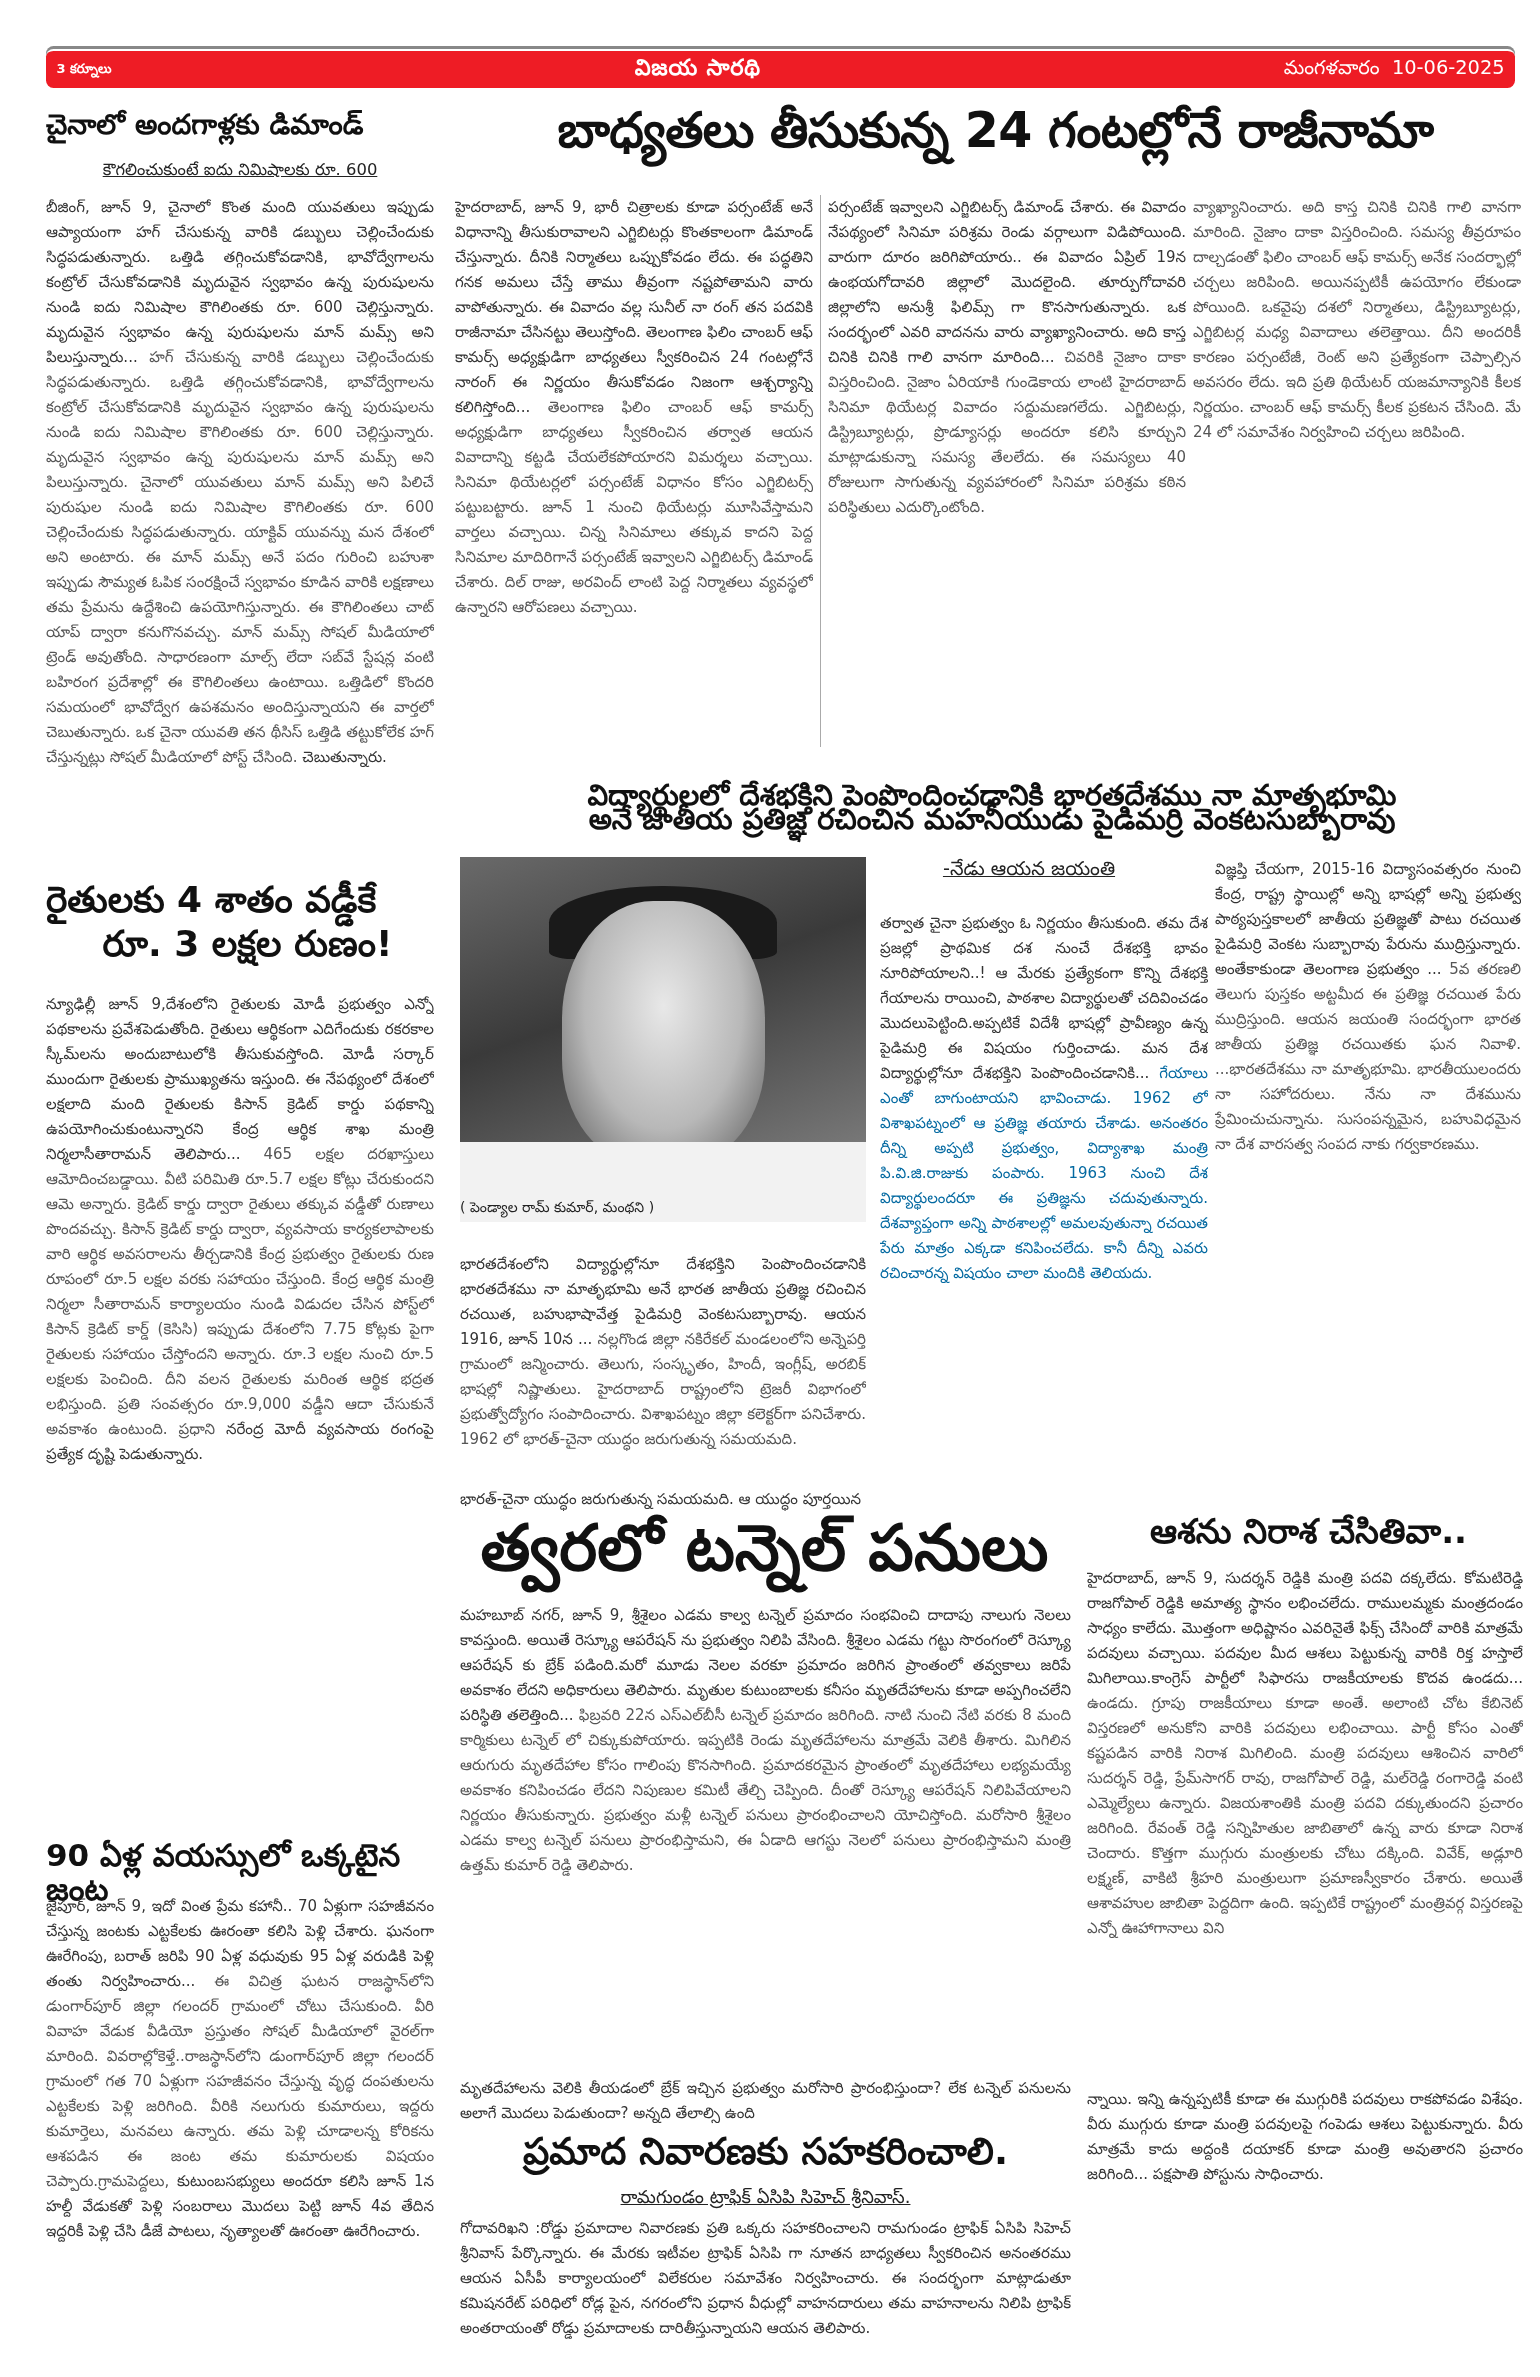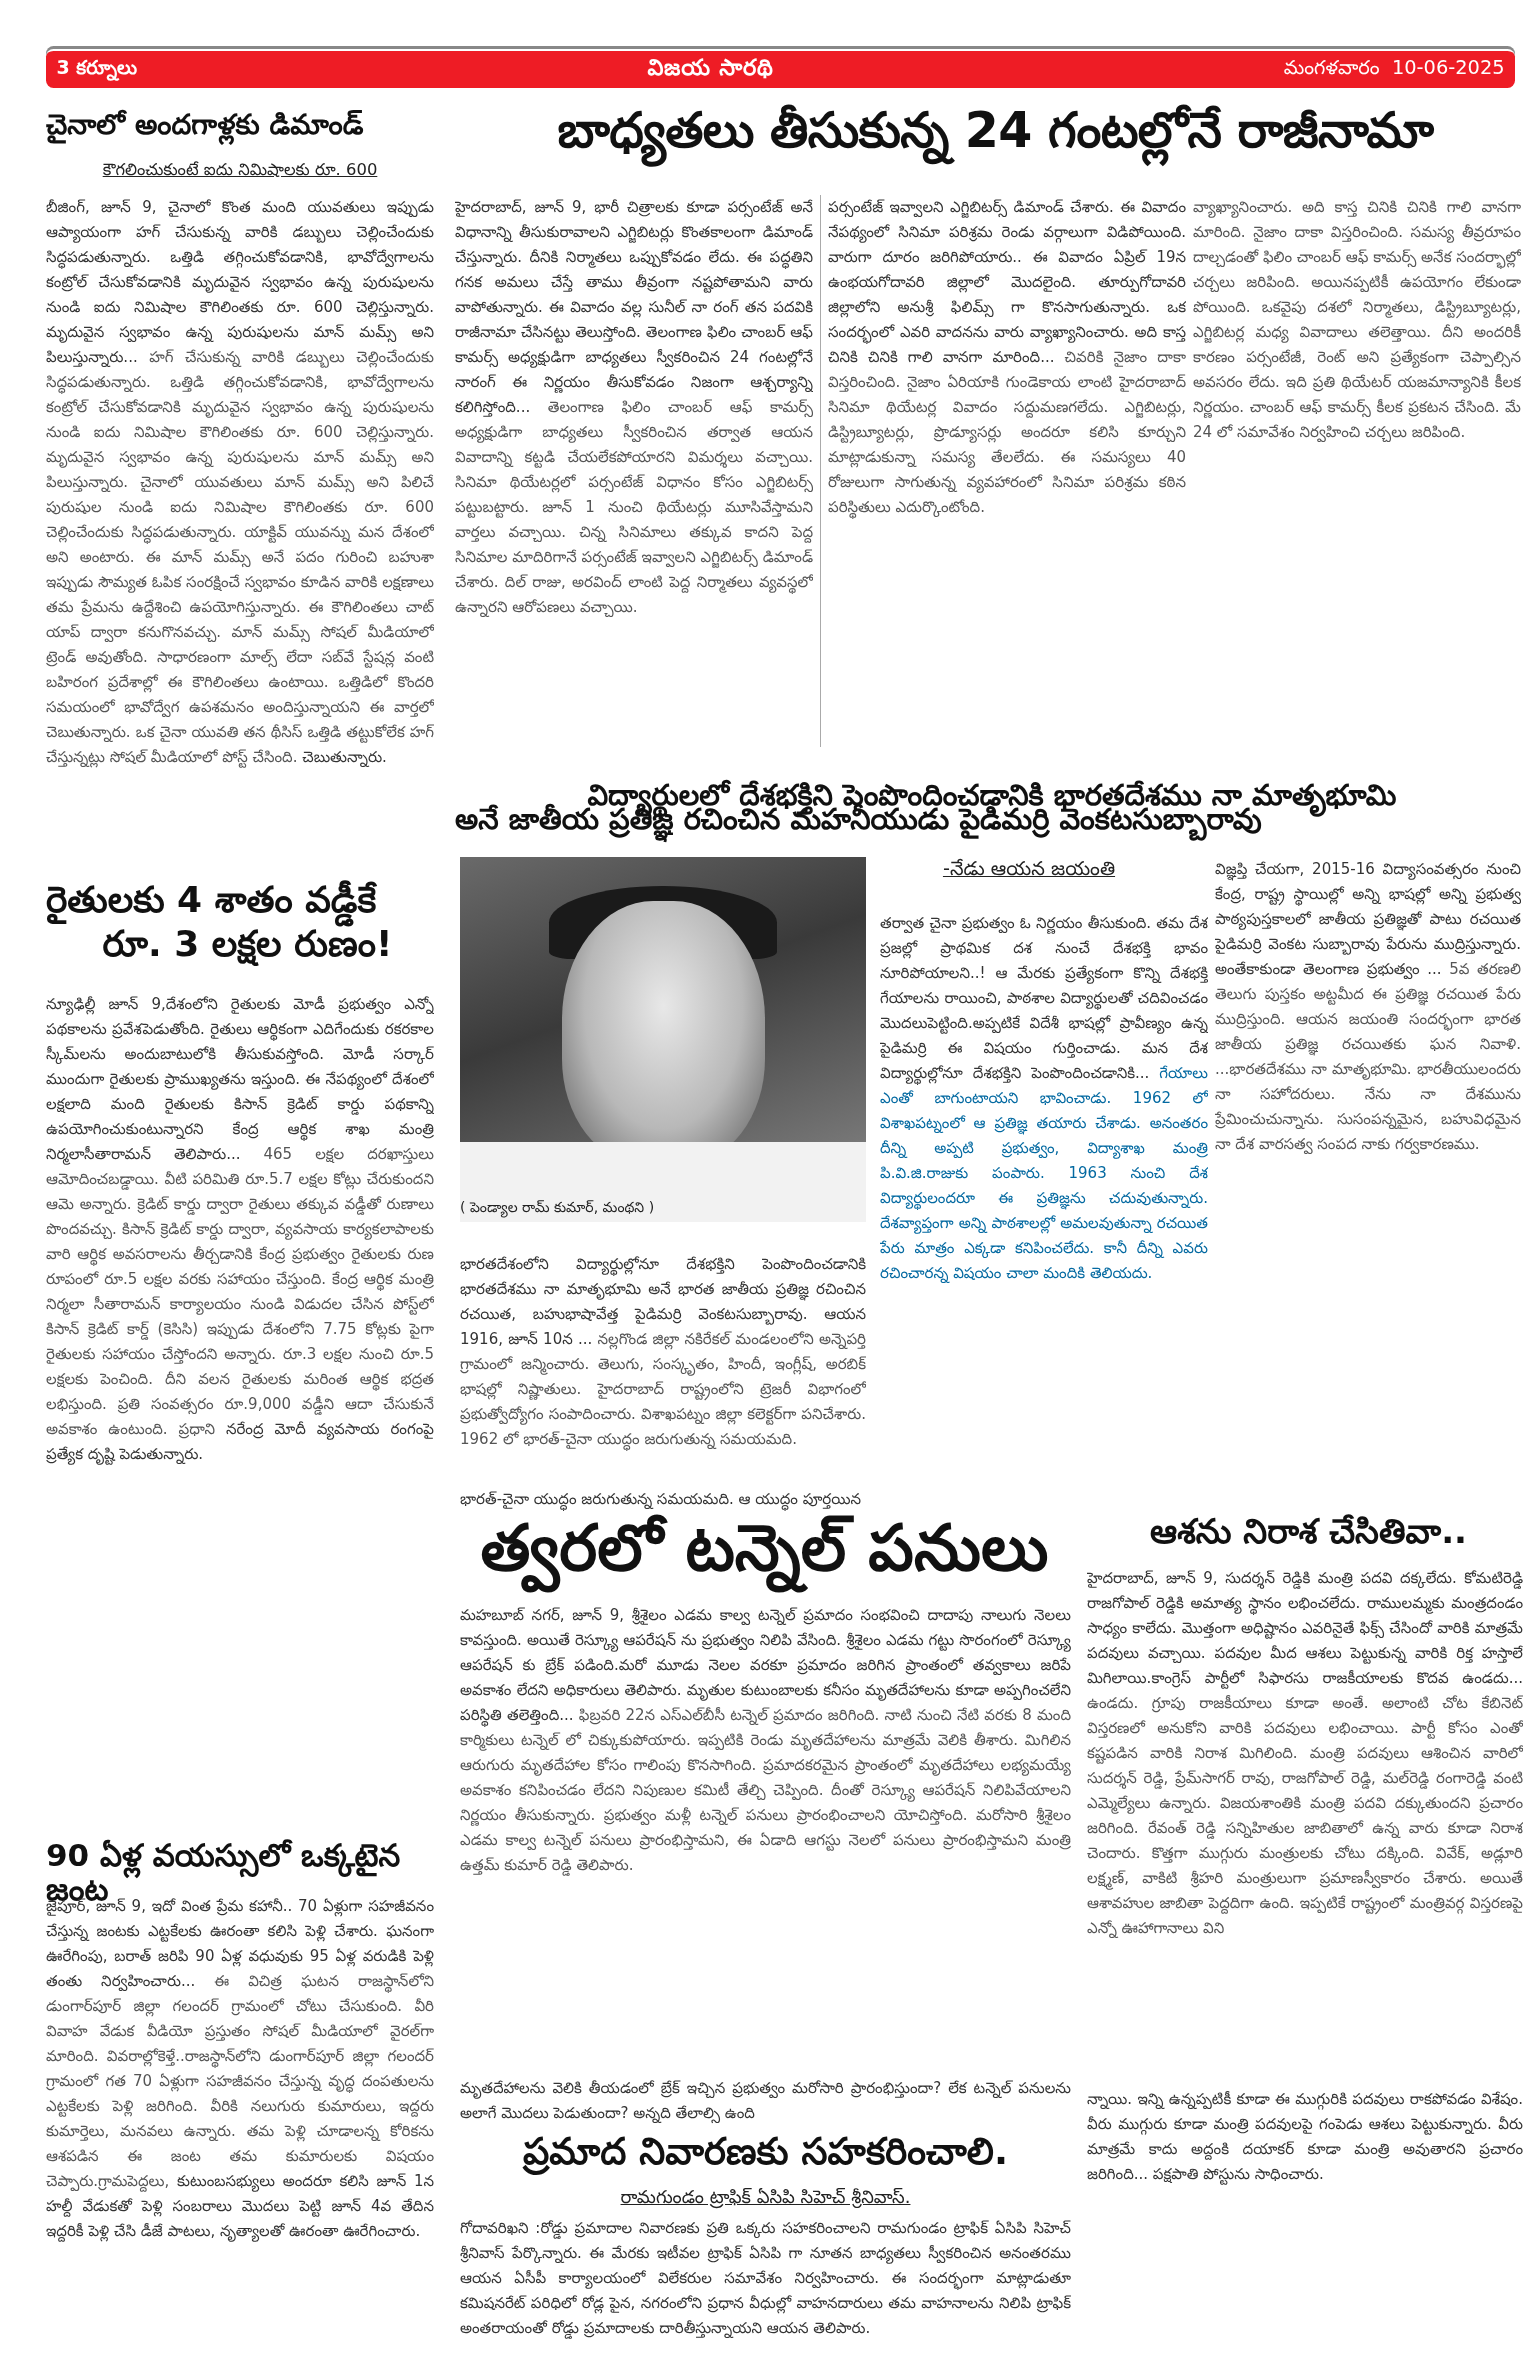--- a/index.html
+++ b/index.html
@@ -1,19 +1,19 @@
 <!DOCTYPE html>
 <html style="font-size:12px"><head>
 <meta charset="utf-8">
 <style>
   html,body{margin:0;padding:0;background:#fff;}
   body{width:1541px;height:2377px;position:relative;overflow:hidden;font-family:"DejaVu Sans",sans-serif;color:#222;}
   .abs{position:absolute;}
   .masthead{left:46px;top:49px;width:1469px;height:39px;background:#ee1c25;border-radius:7.5px;border-top:2.2px solid #fff;box-shadow:0 -3px 0 #888;color:#fff;display:flex;align-items:center;justify-content:space-between;padding:0 10.4px;box-sizing:border-box;}
-  .masthead .pg{font-size:19px;font-weight:bold;}
+  .masthead .pg{font-size:13px;font-weight:bold;}
   .masthead .title{font-size:22.4px;font-weight:bold;letter-spacing:0.7px;}
   .masthead .date{font-size:19.4px;}
   .hl{font-weight:900;color:#111;line-height:1.1;}
   .sub{text-decoration:underline;text-align:center;font-size:16.4px;}
   .body{font-size:15px;line-height:25px;text-align:justify;color:#333;overflow:hidden;}
   .vr{background:#aaa;width:0.7px;}
   .photo{background:linear-gradient(160deg,#6a6a6a 0%,#3a3a3a 40%,#8d8d8d 100%);}
   .face{position:absolute;left:25%;top:12%;width:50%;height:72%;border-radius:45% 45% 40% 40%;background:radial-gradient(ellipse at 50% 40%,#e8e8e8 0%,#b8b8b8 55%,#5a5a5a 100%);}
   .hair{position:absolute;left:22%;top:8%;width:56%;height:20%;border-radius:50% 50% 10% 10%;background:#1a1a1a;}
   .shirt{position:absolute;left:0;bottom:0;width:100%;height:22%;background:#f2f2f2;}
@@ -44,21 +44,21 @@
 <div class="abs vr" style="left:820px;top:195px;height:552px;"></div>
 <div class="abs body" style="left:828px;top:195px;width:358px;height:552px;">
   <span>పర్సంటేజ్ ఇవ్వాలని ఎగ్జిబిటర్స్ డిమాండ్ చేశారు. ఈ వివాదం నేపథ్యంలో సినిమా పరిశ్రమ రెండు వర్గాలుగా విడిపోయింది. వారుగా దూరం జరిగిపోయారు.. ఈ వివాదం ఏప్రిల్ 19న ఉంభయగోదావరి జిల్లాలో మొదలైంది. తూర్పుగోదావరి జిల్లాలోని అనుశ్రీ ఫిలిమ్స్ గా కొనసాగుతున్నారు. ఒక సందర్భంలో ఎవరి వాదనను వారు వ్యాఖ్యానించారు. అది కాస్త చినికి చినికి గాలి వానగా మారింది...</span>
   <span style="color:#555"> చివరికి నైజాం దాకా విస్తరించింది. నైజాం ఏరియాకి గుండెకాయ లాంటి హైదరాబాద్ సినిమా థియేటర్ల వివాదం సద్దుమణగలేదు. ఎగ్జిబిటర్లు, డిస్ట్రిబ్యూటర్లు, ప్రొడ్యూసర్లు అందరూ కలిసి కూర్చుని మాట్లాడుకున్నా సమస్య తేలలేదు. ఈ సమస్యలు 40 రోజులుగా సాగుతున్న వ్యవహారంలో సినిమా పరిశ్రమ కఠిన పరిస్థితులు ఎదుర్కొంటోంది.</span>
 </div>
 <div class="abs body" style="left:1193px;top:195px;width:328px;height:552px;color:#555;">
   వ్యాఖ్యానించారు. అది కాస్త చినికి చినికి గాలి వానగా మారింది. నైజాం దాకా విస్తరించింది. సమస్య తీవ్రరూపం దాల్చడంతో ఫిలిం చాంబర్ ఆఫ్ కామర్స్ అనేక సందర్భాల్లో చర్చలు జరిపింది. అయినప్పటికీ ఉపయోగం లేకుండా పోయింది. ఒకవైపు దశలో నిర్మాతలు, డిస్ట్రిబ్యూటర్లు, ఎగ్జిబిటర్ల మధ్య వివాదాలు తలెత్తాయి. దీని అందరికీ కారణం పర్సంటేజీ, రెంట్ అని ప్రత్యేకంగా చెప్పాల్సిన అవసరం లేదు. ఇది ప్రతి థియేటర్ యజమాన్యానికి కీలక నిర్ణయం. చాంబర్ ఆఫ్ కామర్స్ కీలక ప్రకటన చేసింది. మే 24 లో సమావేశం నిర్వహించి చర్చలు జరిపింది.
 </div>
 
 <div class="abs hl" style="left:455px;top:764px;width:1074px;font-size:29px;text-align:center;margin-top:16px;">విద్యార్థులలో దేశభక్తిని పెంపొందించడానికి భారతదేశము నా మాతృభూమి</div>
-<div class="abs hl" style="left:455px;top:804px;width:1074px;font-size:29px;text-align:left;">అనే జాతీయ ప్రతిజ్ఞ రచించిన మహనీయుడు పైడిమర్రి వెంకటసుబ్బారావు</div>
+<div class="abs hl" style="left:455px;top:804px;width:1074px;font-size:29px;text-align:center;">అనే జాతీయ ప్రతిజ్ఞ రచించిన మహనీయుడు పైడిమర్రి వెంకటసుబ్బారావు</div>
 <div class="abs photo" style="left:460px;top:857px;width:406px;height:365px;">
   <div class="hair"></div>
   <div class="face"></div>
   <div class="shirt"></div>
 </div>
 <div class="abs sub" style="left:880px;top:857px;width:298px;font-size:19.4px;">-నేడు ఆయన జయంతి</div>
 <div class="abs caption" style="left:460px;top:1199px;width:417px;">( పెండ్యాల రామ్ కుమార్, మంథని )</div>
 <div class="abs body" style="left:460px;top:1252px;width:406px;height:242px;">
   <span>భారతదేశంలోని విద్యార్థుల్లోనూ దేశభక్తిని పెంపొందించడానికి భారతదేశము నా మాతృభూమి అనే భారత జాతీయ ప్రతిజ్ఞ రచించిన రచయిత, బహుభాషావేత్త పైడిమర్రి వెంకటసుబ్బారావు. ఆయన 1916, జూన్ 10న ...</span>
   <span style="color:#555"> నల్లగొండ జిల్లా నకిరేకల్ మండలంలోని అన్నెపర్తి గ్రామంలో జన్మించారు. తెలుగు, సంస్కృతం, హిందీ, ఇంగ్లీష్, అరబిక్ భాషల్లో నిష్ణాతులు. హైదరాబాద్ రాష్ట్రంలోని ట్రెజరీ విభాగంలో ప్రభుత్వోద్యోగం సంపాదించారు. విశాఖపట్నం జిల్లా కలెక్టర్‌గా పనిచేశారు. 1962 లో భారత్-చైనా యుద్ధం జరుగుతున్న సమయమది.</span>

